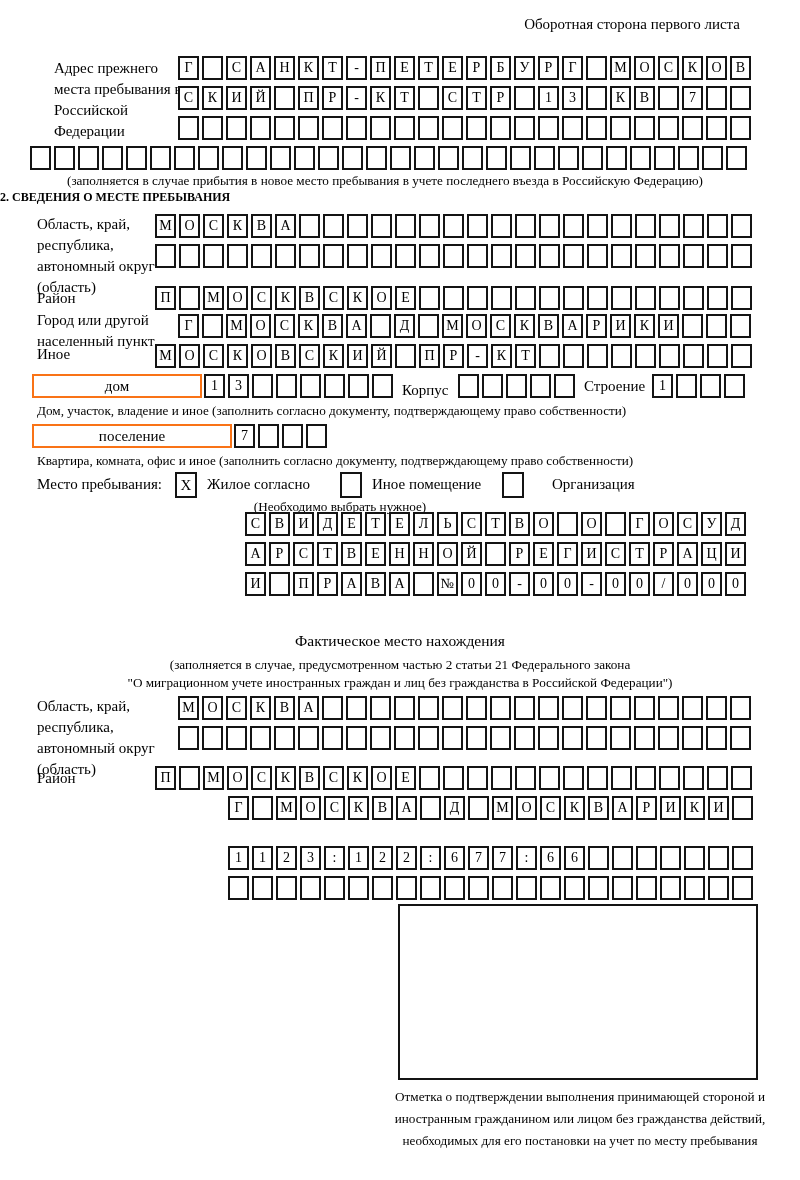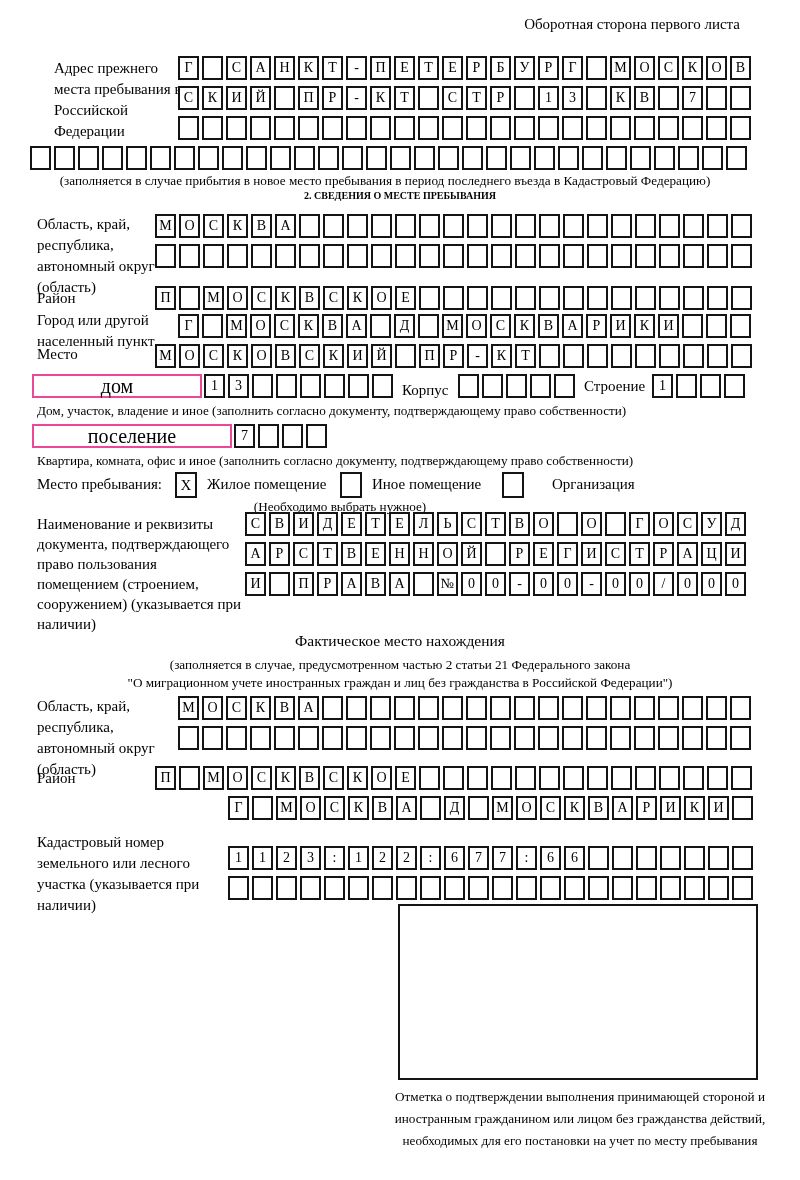--- a/index.html
+++ b/index.html
@@ -2,28 +2,28 @@
 <html><head>
 <meta charset="utf-8">
 <style>
   html,body{margin:0;padding:0;background:#fff;}
   .page{position:relative;width:800px;height:1180px;background:#ffffff;overflow:hidden;
         font-family:"Liberation Serif", serif;color:#000;}
   .lbl{position:absolute;font-size:15px;line-height:21px;}
   .lbl.tight{line-height:20px;}
   .cap{position:absolute;font-size:13.2px;line-height:18px;}
   .center{text-align:center;}
-  .title{position:absolute;font-weight:bold;font-size:10px;width:800px;text-align:center;}
+  .title{position:absolute;font-weight:bold;font-size:12px;width:800px;text-align:left;}
   .subtitle{position:absolute;font-weight:normal;font-size:15.5px;width:800px;text-align:center;}
   .cellrow{position:absolute;display:flex;white-space:nowrap;}
   .cell{display:inline-flex;align-items:center;justify-content:center;
         width:17px;height:20px;border:2px solid #141414;margin-right:3px;
         font-size:14px;background:#fff;flex:0 0 auto;}
-  .widebox{position:absolute;border:2px solid #ec4899;height:20px;display:flex;
-           align-items:center;justify-content:center;font-size:20px;background:#fff;}
+  .widebox{position:absolute;border:2px solid #f97316;height:20px;display:flex;
+           align-items:center;justify-content:center;font-size:15px;background:#fff;}
   .chk{position:absolute;width:18px;height:22px;border:2px solid #141414;display:flex;
        align-items:center;justify-content:center;font-size:15px;background:#fff;}
   .bigbox{position:absolute;border:2px solid #141414;background:#fff;}
 </style>
 </head>
 <body>
 
 <div class="page">
 
   <div class="lbl" style="top:14px;right:60px">Оборотная сторона первого листа</div>
@@ -132,21 +132,21 @@
       <span class="cell"></span>
       <span class="cell"></span>
       <span class="cell"></span>
       <span class="cell"></span>
       <span class="cell"></span>
       <span class="cell"></span>
       <span class="cell"></span>
       <span class="cell"></span>
       <span class="cell"></span>
     </div>
-  <div class="cap center" style="left:0;top:172px;width:770px">(заполняется в случае прибытия в новое место пребывания в период последнего въезда в Кадастровый Федерацию)</div>
+  <div class="cap center" style="left:0;top:172px;width:770px">(заполняется в случае прибытия в новое место пребывания в учете последнего въезда в Российскую Федерацию)</div>
 
   <div class="title" style="top:190px">2. СВЕДЕНИЯ О МЕСТЕ ПРЕБЫВАНИЯ</div>
 
   <div class="lbl" style="left:37px;top:214px;width:120px">Область, край, республика, автономный округ (область)</div>
   <div class="cellrow" style="left:155px;top:214px">
       <span class="cell">М</span>
       <span class="cell">О</span>
       <span class="cell">С</span>
       <span class="cell">К</span>
       <span class="cell">В</span>
@@ -249,21 +249,21 @@
       <span class="cell">А</span>
       <span class="cell">Р</span>
       <span class="cell">И</span>
       <span class="cell">К</span>
       <span class="cell">И</span>
       <span class="cell"></span>
       <span class="cell"></span>
       <span class="cell"></span>
     </div>
 
-  <div class="lbl" style="left:37px;top:344px">Место</div>
+  <div class="lbl" style="left:37px;top:344px">Иное</div>
   <div class="cellrow" style="left:155px;top:344px">
       <span class="cell">М</span>
       <span class="cell">О</span>
       <span class="cell">С</span>
       <span class="cell">К</span>
       <span class="cell">О</span>
       <span class="cell">В</span>
       <span class="cell">С</span>
       <span class="cell">К</span>
       <span class="cell">И</span>
@@ -317,28 +317,27 @@
   <div class="cellrow" style="left:234px;top:424px">
       <span class="cell">7</span>
       <span class="cell"></span>
       <span class="cell"></span>
       <span class="cell"></span>
     </div>
   <div class="cap" style="left:37px;top:452px">Квартира, комната, офис и иное (заполнить согласно документу, подтверждающему право собственности)</div>
 
   <div class="lbl" style="left:37px;top:474px">Место пребывания:</div>
   <div class="chk" style="left:175px;top:472px">X</div>
-  <div class="lbl" style="left:207px;top:474px">Жилое помещение</div>
+  <div class="lbl" style="left:207px;top:474px">Жилое согласно</div>
   <div class="chk" style="left:340px;top:472px"></div>
   <div class="lbl" style="left:372px;top:474px">Иное помещение</div>
   <div class="chk" style="left:502px;top:472px"></div>
   <div class="lbl" style="left:552px;top:474px">Организация</div>
   <div class="cap center" style="left:120px;top:498px;width:440px">(Необходимо выбрать нужное)</div>
 
-  <div class="lbl tight" style="left:37px;top:514px;width:205px">Наименование и реквизиты документа, подтверждающего право пользования помещением (строением, сооружением) (указывается при наличии)</div>
   <div class="cellrow" style="left:245px;top:512px">
       <span class="cell">С</span>
       <span class="cell">В</span>
       <span class="cell">И</span>
       <span class="cell">Д</span>
       <span class="cell">Е</span>
       <span class="cell">Т</span>
       <span class="cell">Е</span>
       <span class="cell">Л</span>
       <span class="cell">Ь</span>
@@ -507,21 +506,20 @@
       <span class="cell">К</span>
       <span class="cell">В</span>
       <span class="cell">А</span>
       <span class="cell">Р</span>
       <span class="cell">И</span>
       <span class="cell">К</span>
       <span class="cell">И</span>
       <span class="cell"></span>
     </div>
 
-  <div class="lbl" style="left:37px;top:832px;width:190px">Кадастровый номер земельного или лесного участка (указывается при наличии)</div>
   <div class="cellrow" style="left:228px;top:846px">
       <span class="cell">1</span>
       <span class="cell">1</span>
       <span class="cell">2</span>
       <span class="cell">3</span>
       <span class="cell">:</span>
       <span class="cell">1</span>
       <span class="cell">2</span>
       <span class="cell">2</span>
       <span class="cell">:</span>

